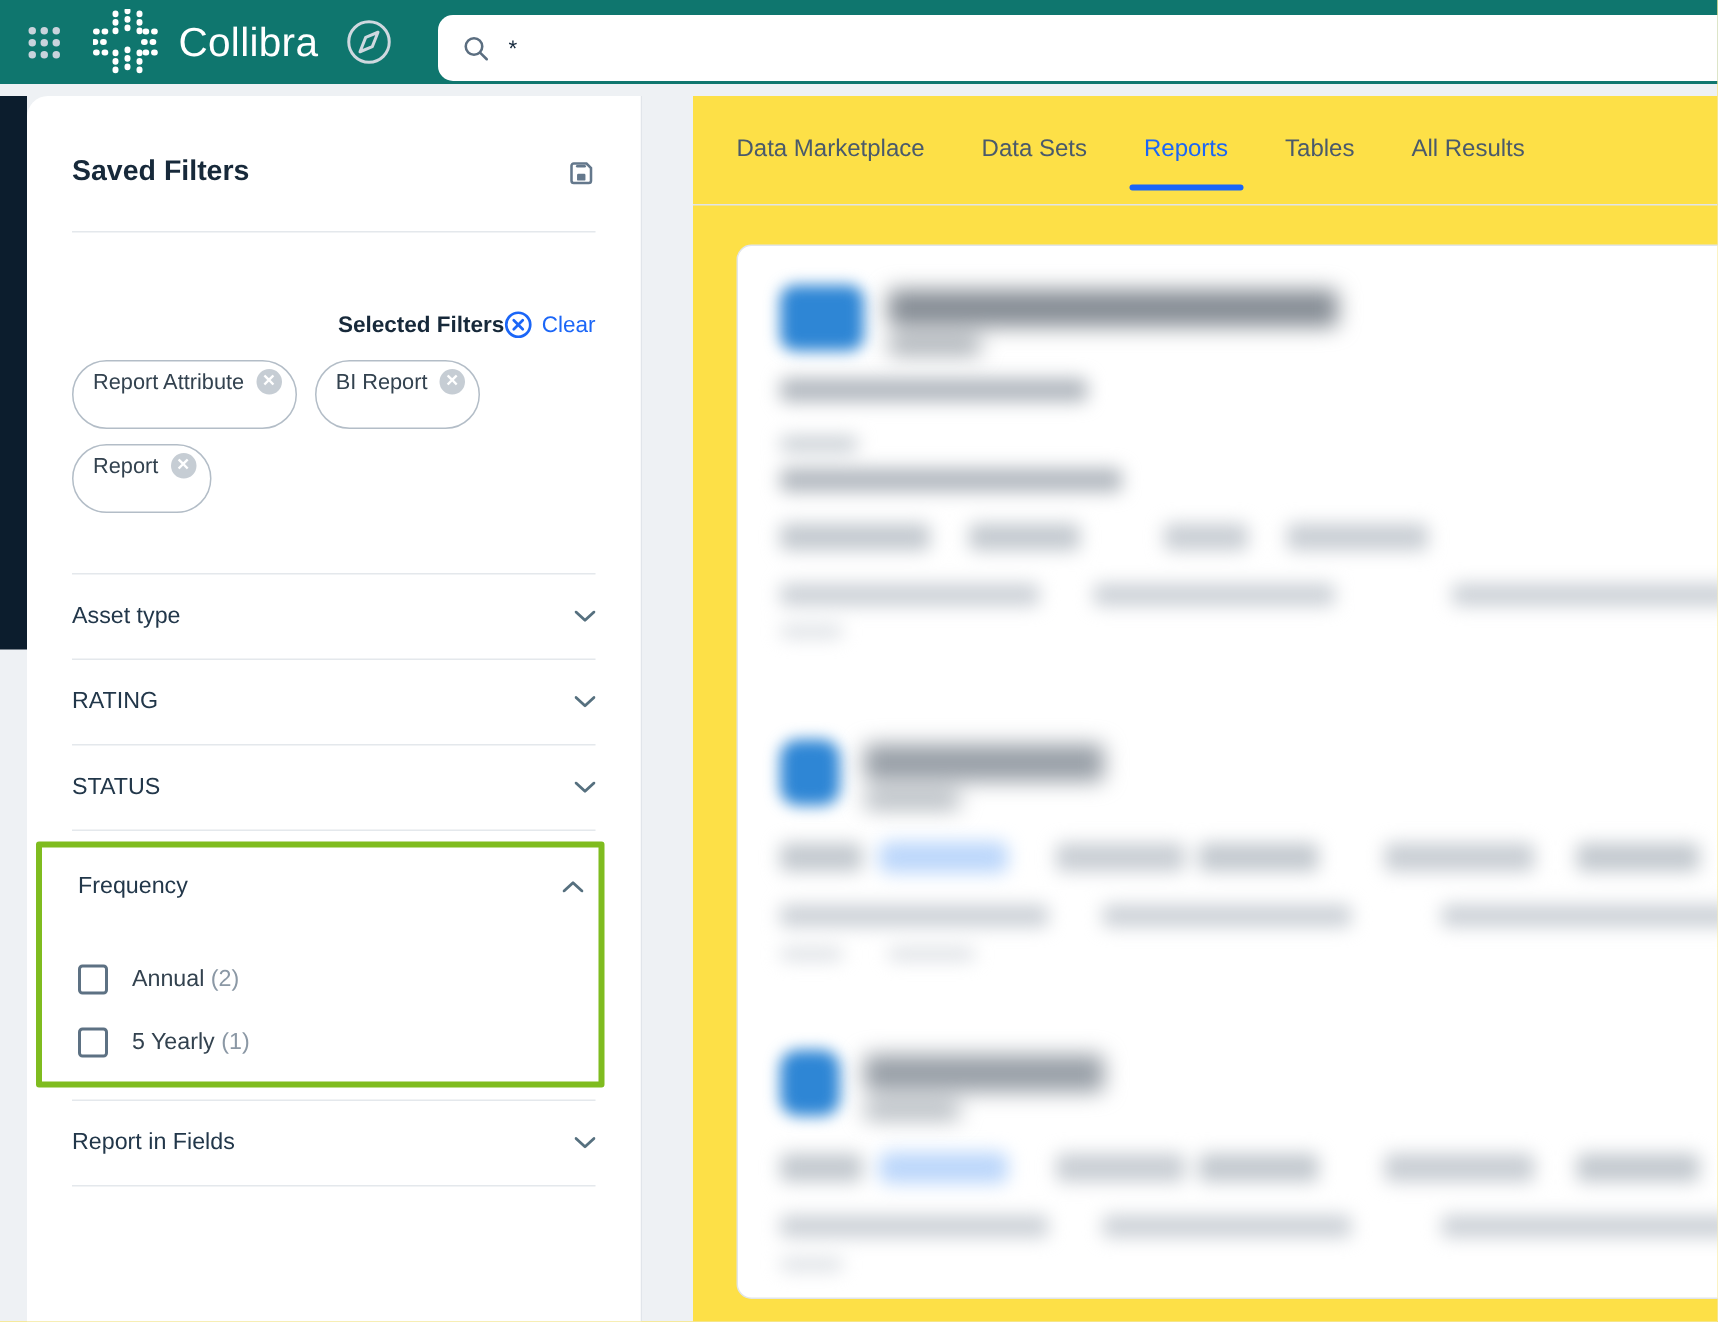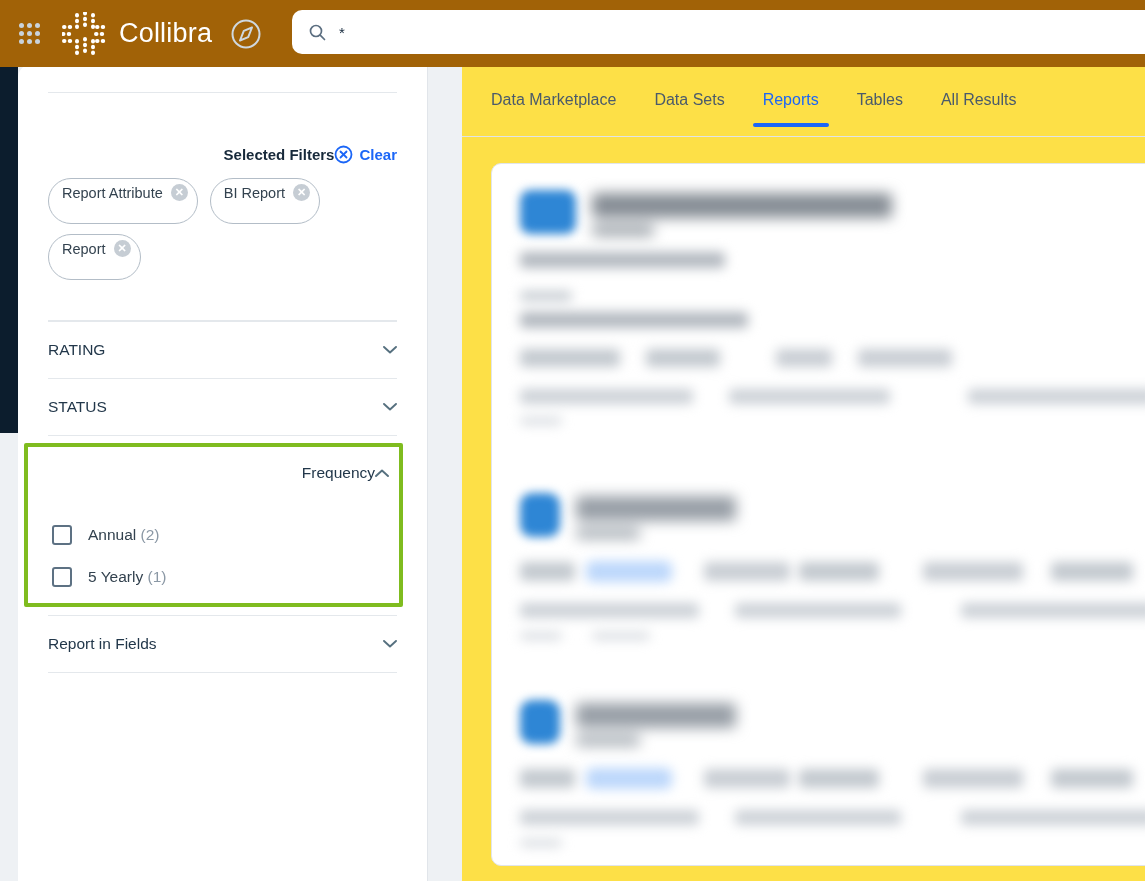--- a/index.html
+++ b/index.html
@@ -6,22 +6,22 @@
   html,body { width:1145px; height:881px; }
   body {
     font-family: "Liberation Sans", sans-serif;
     background:#eef1f4;
     position:relative;
     overflow:hidden;
     color:#17293a;
   }
   
   .navbar {
-    position:absolute; top:0; left:0; width:100%; height:67px;
-    background:#a16207; display:flex; align-items:center; z-index:5;
+    position:absolute; top:0; left:0; width:100%; height:56px;
+    background:#0f766e; display:flex; align-items:center; z-index:5;
   }
   .left-strip {
     position:absolute; top:64px; left:0; width:18px; height:369px;
     background:#0c1d2d; z-index:1;
   }
   .waffle { margin-left:19px; display:grid; grid-template-columns:repeat(3,5px); grid-gap:3px; cursor:pointer; }
   .waffle span { width:5px; height:5px; border-radius:50%; background:#c9d3dc; }
   .logo { display:flex; align-items:center; margin-left:22px; gap:11px; }
   .brand { color:#ffffff; font-size:27px; font-weight:500; letter-spacing:0.2px; }
   .compass { margin-left:16px; display:flex; align-items:center; }
@@ -45,21 +45,21 @@
   .h1 { font-size:19px; font-weight:700; color:#17293a; }
   .dropdown {
     margin-top:22px; height:44px; border:1px solid #d6dce2; border-radius:8px;
     display:flex; align-items:center; justify-content:space-between;
     padding:0 16px; color:#5b6e80; font-size:15px; cursor:pointer; background:#fff;
   }
   .divider { height:1px; background:#e4e8ec; }
   .filters-title { margin-top:27px; font-size:19px; font-weight:700; }
   .selected-row { margin-top:52px; display:flex; justify-content:flex-end; align-items:center; }
   .selected-label { font-size:15px; font-weight:700; color:#17293a; }
-  .clear-link { display:flex; align-items:center; gap:6px; color:#1b66f7; font-size:15px; font-weight:700; cursor:pointer; }
+  .clear-link { display:flex; align-items:center; gap:6px; color:#1b66f7; font-size:15px; font-weight:400; cursor:pointer; }
   .chips { margin-top:14px; display:flex; flex-wrap:wrap; gap:10px 12px; }
   .chip {
     display:inline-flex; align-items:center; gap:8px;
     border:1px solid #b3bdc7; border-radius:999px; padding:5px 9px 22px 13px;
     font-size:14.5px; color:#33424f; background:#fff; cursor:pointer;
   }
   .chip-x {
     width:17px; height:17px; border-radius:50%; background:#c6cdd4;
     color:#ffffff; font-size:11px; line-height:17px; text-align:center; font-weight:700;
     cursor:pointer;
@@ -149,20 +149,28 @@
       <circle cx="7" cy="7" r="5.5" fill="none" stroke="#5b6e80" stroke-width="1.7"></circle>
       <line x1="11.2" y1="11.2" x2="15.5" y2="15.5" stroke="#5b6e80" stroke-width="1.7" stroke-linecap="round"></line>
     </svg>
     <input type="text" value="*" style="">
   </div>
 </div>
 <div class="left-strip"></div>
 
 <div class="sidebar">
 
+  <div class="saved-title-row">
+    <div class="h1">Saved Filters</div>
+    <svg width="19" height="19" viewBox="0 0 19 19">
+      <path d="M3 4.5 A1.5 1.5 0 0 1 4.5 3 H13 L16 6 V14.5 A1.5 1.5 0 0 1 14.5 16 H4.5 A1.5 1.5 0 0 1 3 14.5 Z" fill="none" stroke="#64788c" stroke-width="1.7"></path>
+      <rect x="6.7" y="9.8" width="5.6" height="4.6" rx="0.8" fill="#64788c"></rect>
+      <line x1="6.8" y1="4.8" x2="11.8" y2="4.8" stroke="#64788c" stroke-width="1.7" stroke-linecap="round"></line>
+    </svg>
+  </div>
 
 
   <div class="divider" style="margin-top:28px;"></div>
 
 
   <div class="selected-row">
     <div class="selected-label">Selected Filters</div>
     <div class="clear-link">
       <svg width="19" height="19" viewBox="0 0 19 19">
         <circle cx="9.5" cy="9.5" r="8" fill="none" stroke="#1b66f7" stroke-width="1.8"></circle>
@@ -183,40 +191,46 @@
       <span class="chip-x">✕</span>
     </div>
     <div class="chip">
       <span>Report</span>
       <span class="chip-x">✕</span>
     </div>
   </div>
 
   <div class="divider" style="margin-top:40px;"></div>
 
+  <div class="section-row">
+    <span>Asset type</span>
+    <svg width="14" height="8" viewBox="0 0 14 8">
+      <polyline points="1,1 7,6.5 13,1" fill="none" stroke="#56707f" stroke-width="1.9" stroke-linecap="round" stroke-linejoin="round"></polyline>
+    </svg>
+  </div>
   <div class="divider"></div>
 
   <div class="section-row">
     <span>RATING</span>
     <svg width="14" height="8" viewBox="0 0 14 8">
       <polyline points="1,1 7,6.5 13,1" fill="none" stroke="#56707f" stroke-width="1.9" stroke-linecap="round" stroke-linejoin="round"></polyline>
     </svg>
   </div>
   <div class="divider"></div>
 
   <div class="section-row">
     <span>STATUS</span>
     <svg width="14" height="8" viewBox="0 0 14 8">
       <polyline points="1,1 7,6.5 13,1" fill="none" stroke="#56707f" stroke-width="1.9" stroke-linecap="round" stroke-linejoin="round"></polyline>
     </svg>
   </div>
   <div class="divider"></div>
 
   <div class="green-box">
-    <div class="section-row" style="height:52px;justify-content:flex-end;">
+    <div class="section-row" style="height:52px;">
       <span>Frequency</span>
       <svg width="14" height="8" viewBox="0 0 14 8">
         <polyline points="1,7 7,1.5 13,7" fill="none" stroke="#56707f" stroke-width="1.9" stroke-linecap="round" stroke-linejoin="round"></polyline>
       </svg>
     </div>
     <div class="opt-row" style="margin-top:26px;">
       <span class="checkbox"></span>
       <span class="opt-label">
         <span>Annual</span>
         <span class="opt-count">(2)</span>

